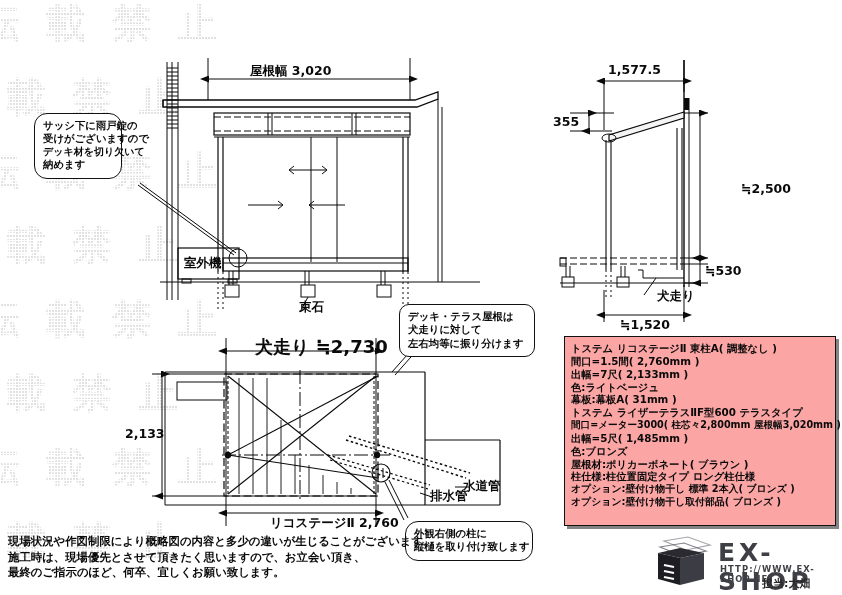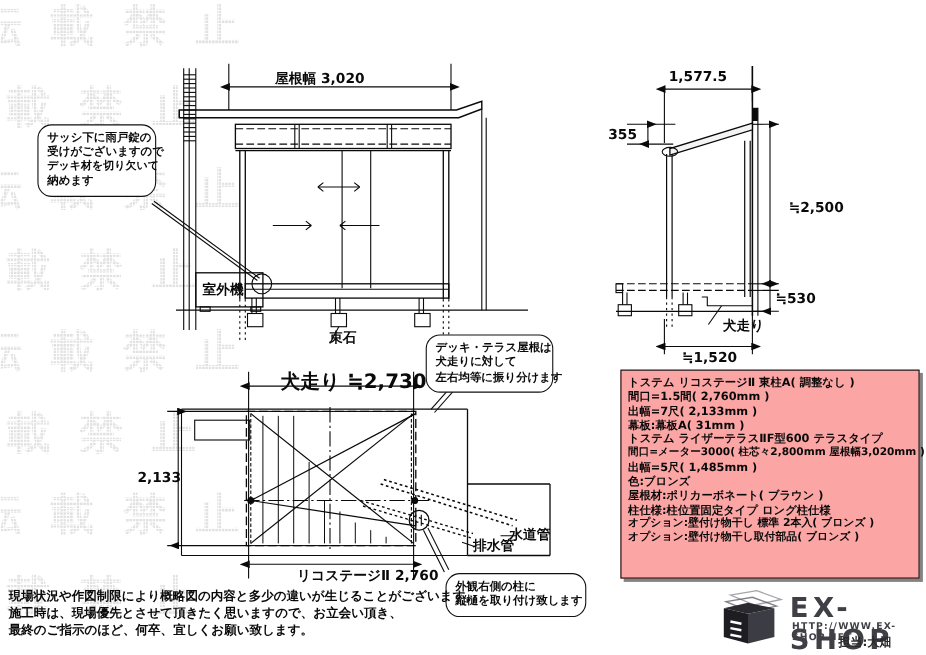--- a/index.html
+++ b/index.html
@@ -433,53 +433,54 @@
       <line x1="420" y1="493" x2="432" y2="497"></line>
     </g>
   </svg>
 
   <div class="dim" style="left:250px;top:63px;font-size:12.5px;">屋根幅 3,020</div>
   <div class="lbl" style="left:184px;top:256px;font-size:12.5px;">室外機</div>
   <div class="lbl" style="left:299px;top:300px;font-size:12.5px;">束石</div>
 
   <div class="dim" style="left:608px;top:62px;font-size:12.5px;">1,577.5</div>
   <div class="dim" style="left:553px;top:114px;font-size:12.5px;">355</div>
-  <div class="dim" style="left:717px;top:181px;font-size:12.5px;">≒2,500</div>
+  <div class="dim" style="left:741px;top:181px;font-size:12.5px;">≒2,500</div>
   <div class="dim" style="left:705px;top:263px;font-size:12.5px;">≒530</div>
   <div class="dim" style="left:620px;top:317px;font-size:12.5px;">≒1,520</div>
   <div class="lbl" style="left:657px;top:289px;font-size:12.5px;">犬走り</div>
 
   <div class="dim" style="left:255px;top:335px;font-size:18px;">犬走り ≒2,730</div>
   <div class="dim" style="left:125px;top:426px;font-size:12.5px;">2,133</div>
   <div class="dim" style="left:246px;top:515px;font-size:12.5px;margin-left:24px;">リコステージⅡ 2,760</div>
   <div class="lbl" style="left:463px;top:479px;font-size:12.5px;">水道管</div>
   <div class="lbl" style="left:430px;top:489px;font-size:12.5px;">排水管</div>
 
-  <div class="bubble" style="left:34px;top:113px;width:108px;">
+  <div class="bubble" style="left:34px;top:113px;width:88px;">
     <div style="font-size:10.4px;">サッシ下に雨戸錠の</div>
     <div style="font-size:10.4px;">受けがございますので</div>
     <div style="font-size:10px;">デッキ材を切り欠いて</div>
     <div style="font-size:10.4px;">納めます</div>
   </div>
 
-  <div class="bubble" style="left:387px;top:304px;width:116px;">
+  <div class="bubble" style="left:399px;top:304px;width:136px;border-radius:10px;">
     <div style="font-size:10.4px;">デッキ・テラス屋根は</div>
     <div style="font-size:10.4px;">犬走りに対して</div>
     <div style="font-size:10.4px;">左右均等に振り分けます</div>
   </div>
 
   <div class="bubble" style="left:405px;top:521px;width:128px;">
     <div style="font-size:10.4px;">外観右側の柱に</div>
     <div style="font-size:10.4px;">縦樋を取り付け致します</div>
   </div>
 
   <div id="spec-box">
     <div class="sline">トステム  リコステージⅡ   東柱A( 調整なし )</div>
     <div class="sline">間口=1.5間( 2,760mm )</div>
     <div class="sline">出幅=7尺( 2,133mm )</div>
+    <div class="sline">色:ライトベージュ</div>
     <div class="sline">幕板:幕板A( 31mm )</div>
     <div class="sline">トステム  ライザーテラスⅡF型600  テラスタイプ</div>
     <div class="sline" style="font-size:9.6px;">間口=メーター3000( 柱芯々2,800mm  屋根幅3,020mm )</div>
     <div class="sline">出幅=5尺( 1,485mm )</div>
     <div class="sline">色:ブロンズ</div>
     <div class="sline">屋根材:ポリカーボネート( ブラウン )</div>
     <div class="sline">柱仕様:柱位置固定タイプ  ロング柱仕様</div>
     <div class="sline" style="font-size:9.9px;">オプション:壁付け物干し  標準  2本入( ブロンズ )</div>
     <div class="sline" style="font-size:9.9px;">オプション:壁付け物干し取付部品( ブロンズ )</div>
   </div>

